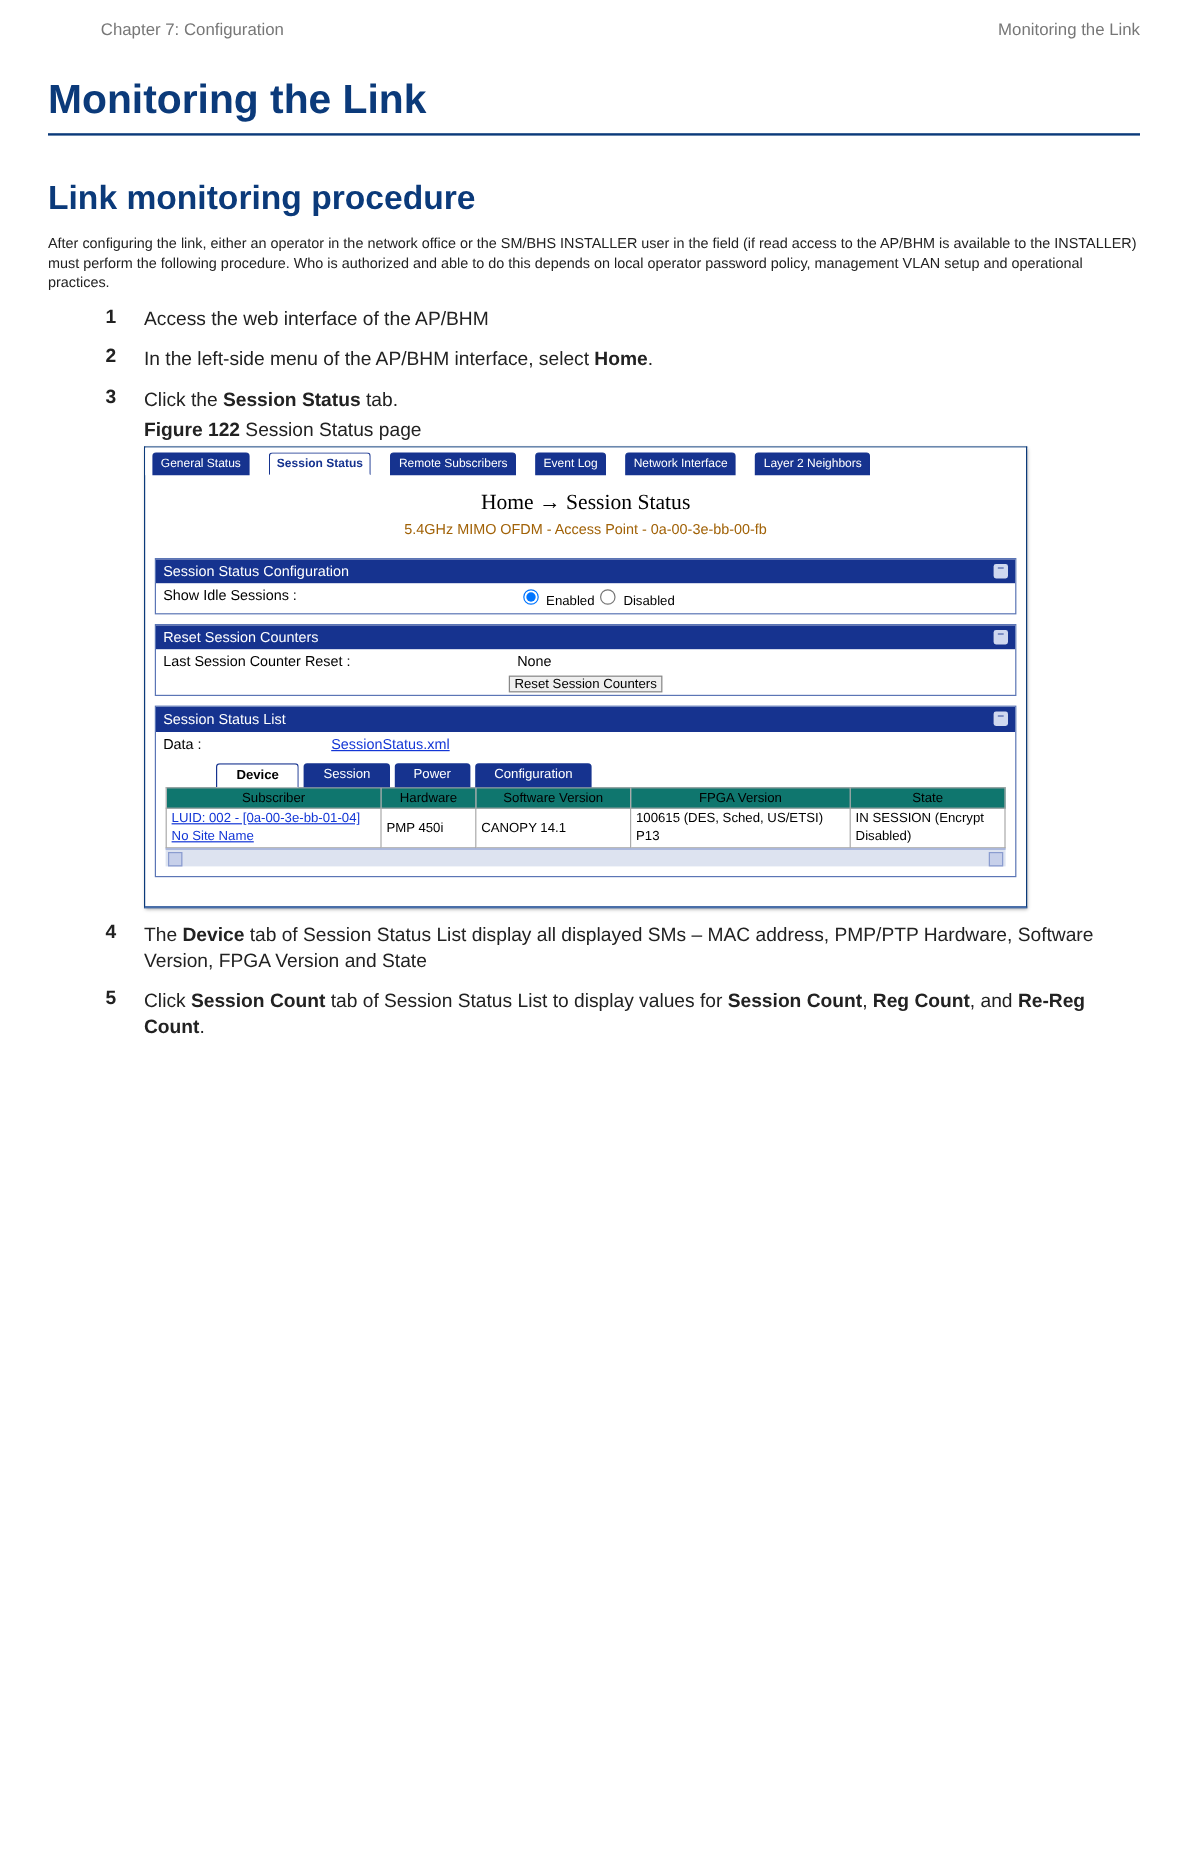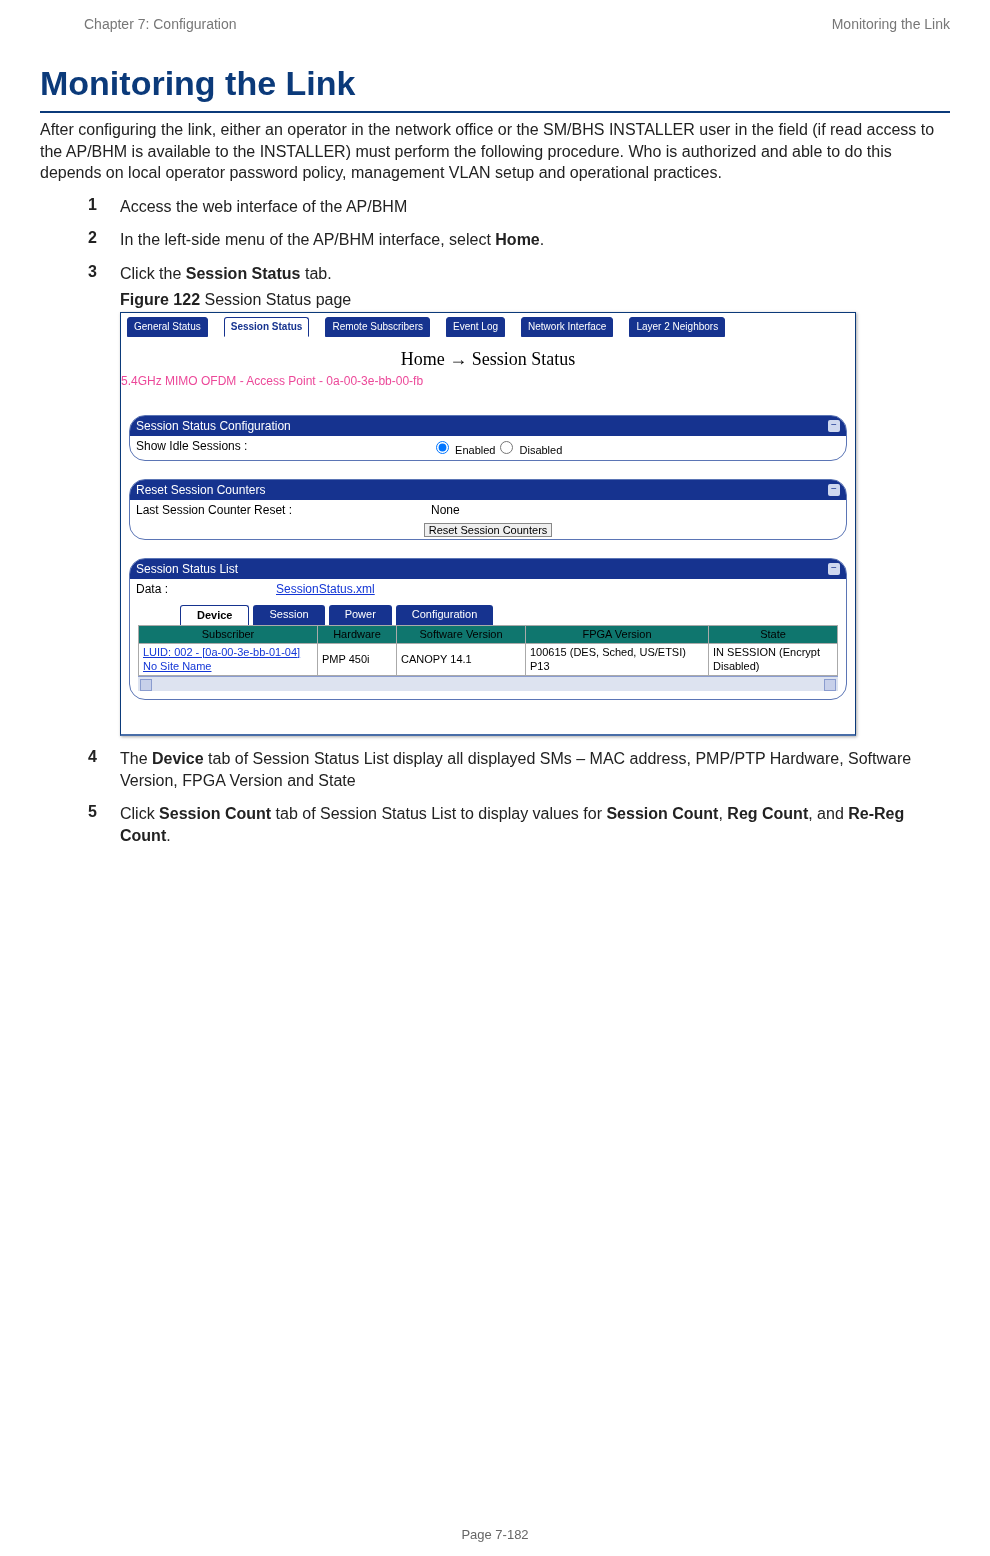--- a/index.html
+++ b/index.html
@@ -34,21 +34,21 @@
     border-bottom: 2px solid #0b3a7a;
   }
   h2.section-title {
     font-family: "Arial Narrow", Arial, sans-serif;
     font-stretch: condensed;
     font-weight: bold;
     color: #0b3a7a;
     font-size: 28px;
     margin: 36px 0 14px;
   }
-  p { margin: 6px 0; line-height: 1.35; font-size: 16px; }
+  p { margin: 6px 0; line-height: 1.35; font-size: 12px; }
   .ol {
     display: table;
     border-collapse: collapse;
     margin-left: 48px;
     width: calc(100% - 48px);
   }
   .li {
     display: table-row;
   }
   .li .num {
@@ -98,28 +98,29 @@
     border-bottom-color: #fff;
   }
   .breadcrumb {
     text-align: center;
     font-family: "Times New Roman", serif;
     font-size: 18px;
     color: #000;
     padding: 10px 0 2px;
   }
   .subinfo {
+    text-align: center;
     font-size: 12px;
-    color: #ec4899;
+    color: #a16207;
     padding-bottom: 8px;
   }
   .panel {
-    margin: 18px 8px;
+    margin: 8px 8px;
     border: 1px solid #5b75b5;
-    border-radius: 16px;
+    border-radius: 0;
     overflow: hidden;
   }
   .panel-hdr {
     background: #16338f;
     color: #fff;
     font-size: 12px;
     padding: 2px 6px;
     display: flex;
     justify-content: space-between;
     align-items: center;
@@ -217,20 +218,21 @@
 
 <div class="page">
 
   <div class="header-row">
     <span>Chapter 7:  Configuration</span>
     <span>Monitoring the Link</span>
   </div>
 
   <h1 class="page-title">Monitoring the Link</h1>
 
+  <h2 class="section-title">Link monitoring procedure</h2>
 
   <p>After configuring the link, either an operator in the network office or the SM/BHS INSTALLER user in the field (if read access to the AP/BHM is available to the INSTALLER) must perform the following procedure. Who is authorized and able to do this depends on local operator password policy, management VLAN setup and operational practices.</p>
 
 
   <div class="ol">
 
     <div class="li">
       <div class="num">1</div>
       <div class="txt">Access the web interface of the AP/BHM</div>
     </div>
@@ -357,15 +359,14 @@
 
     <div class="li">
       <div class="num">5</div>
       <div class="txt">
         <span>Click </span><span class="bold-run">Session Count</span><span> tab of Session Status List to display values for </span><span class="bold-run">Session Count</span><span>, </span><span class="bold-run">Reg Count</span><span>, and </span><span class="bold-run">Re-Reg Count</span><span>.</span>
       </div>
     </div>
 
   </div>
 
-  <div class="page-num">Page 7-182</div>
 
 </div>
 
 </body></html>

